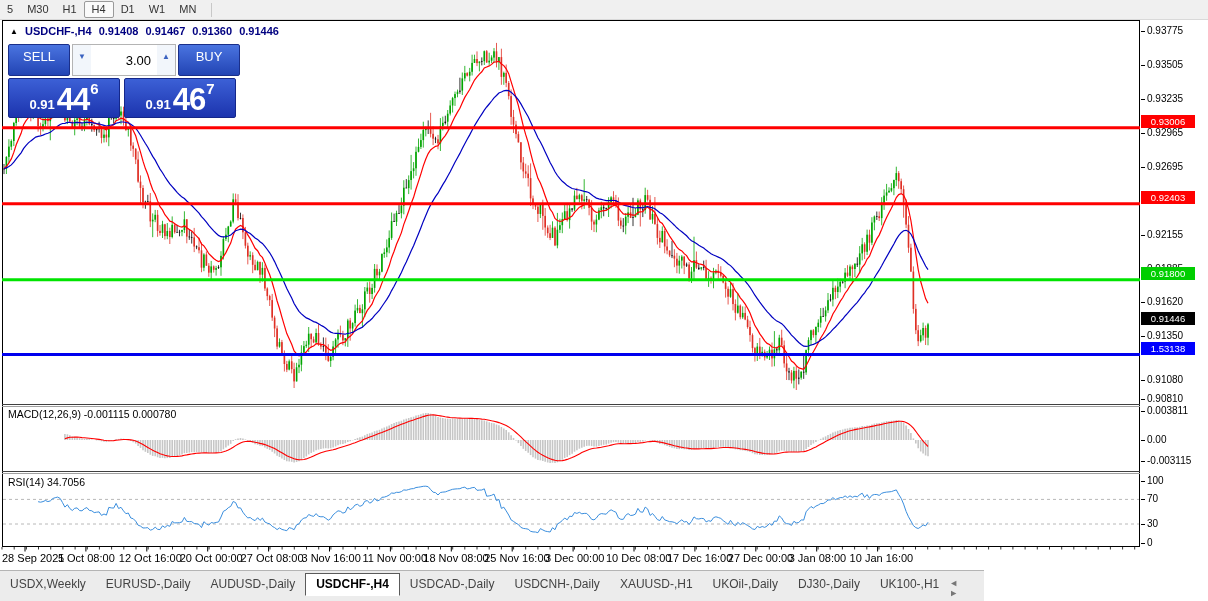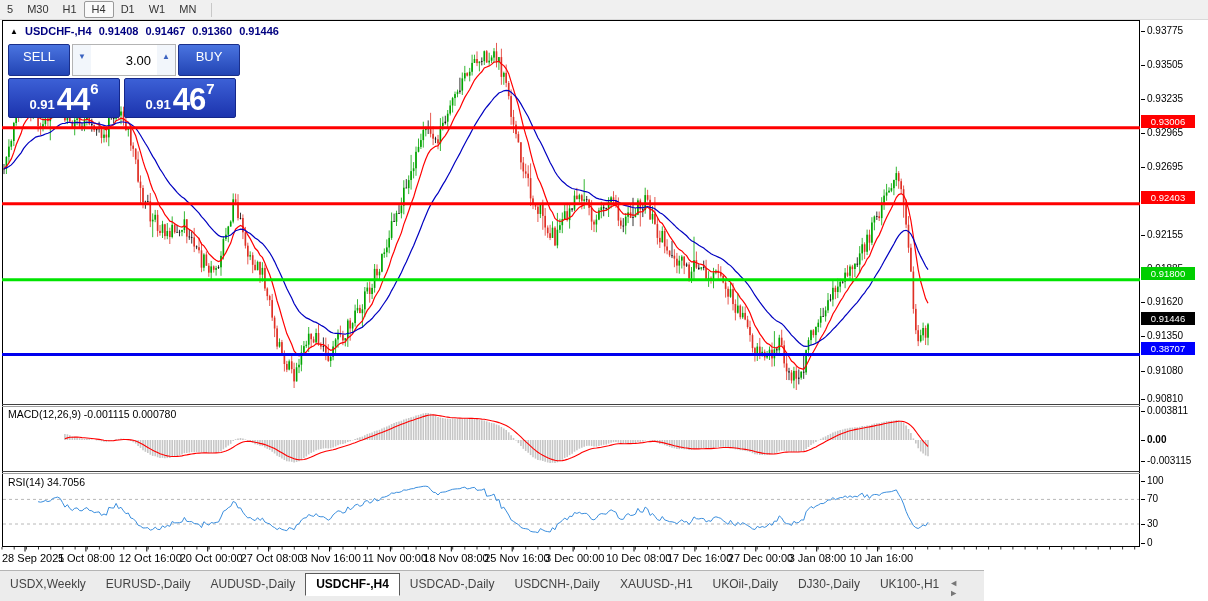--- a/index.html
+++ b/index.html
@@ -112,33 +112,33 @@
   <div id="axiscol">
       <div class="ptick" style="top: 5px;">0.93775</div>
       <div class="ptick" style="top: 39px;">0.93505</div>
       <div class="ptick" style="top: 73px;">0.93235</div>
       <div class="ptick" style="top: 107px;">0.92965</div>
       <div class="ptick" style="top: 141px;">0.92695</div>
       <div class="ptick" style="top: 209px;">0.92155</div>
       <div class="ptick" style="top: 243px;">0.91885</div>
       <div class="ptick" style="top: 276.37px;">0.91620</div>
       <div class="ptick" style="top: 310.37px;">0.91350</div>
-      <div class="ptick" style="top: 345px; text-align: center;">0.91080</div>
+      <div class="ptick" style="top: 354px; text-align: center;">0.91080</div>
       <div class="ptick" style="top: 373px;">0.90810</div>
       <div class="ptick" style="top: 385px;">0.003811</div>
-      <div class="ptick" style="top: 414px; font-weight: bold;">0.00</div>
+      <div class="ptick" style="top: 414px;">0.00</div>
       <div class="ptick" style="top: 435px;">-0.003115</div>
       <div class="ptick" style="top: 455px;">100</div>
       <div class="ptick" style="top: 473.45px;">70</div>
       <div class="ptick" style="top: 498.05px;">30</div>
       <div class="ptick" style="top: 516.5px;">0</div>
       <div class="pbadge" style="top: 95.337px; background: rgb(255, 0, 0);">0.93006</div>
       <div class="pbadge" style="top: 171.27px; background: rgb(255, 0, 0);">0.92403</div>
       <div class="pbadge" style="top: 247.204px; background: rgb(0, 206, 0);">0.91800</div>
-      <div class="pbadge" style="top: 322.004px; background: rgb(0, 0, 255);">0.38707</div>
+      <div class="pbadge" style="top: 322.004px; background: rgb(0, 0, 255);">1.53138</div>
       <div class="pbadge" style="top: 291.781px; background: rgb(0, 0, 0);">0.91446</div>
     </div>
 
   <div id="timeline">
       <div class="dlabel" style="left: 2px;">28 Sep 2021</div>
       <div class="dlabel" style="left: 57.9px;">5 Oct 08:00</div>
       <div class="dlabel" style="left: 118.8px;">12 Oct 16:00</div>
       <div class="dlabel" style="left: 179.7px;">20 Oct 00:00</div>
       <div class="dlabel" style="left: 240.6px;">27 Oct 08:00</div>
       <div class="dlabel" style="left: 301.5px;">3 Nov 16:00</div>

